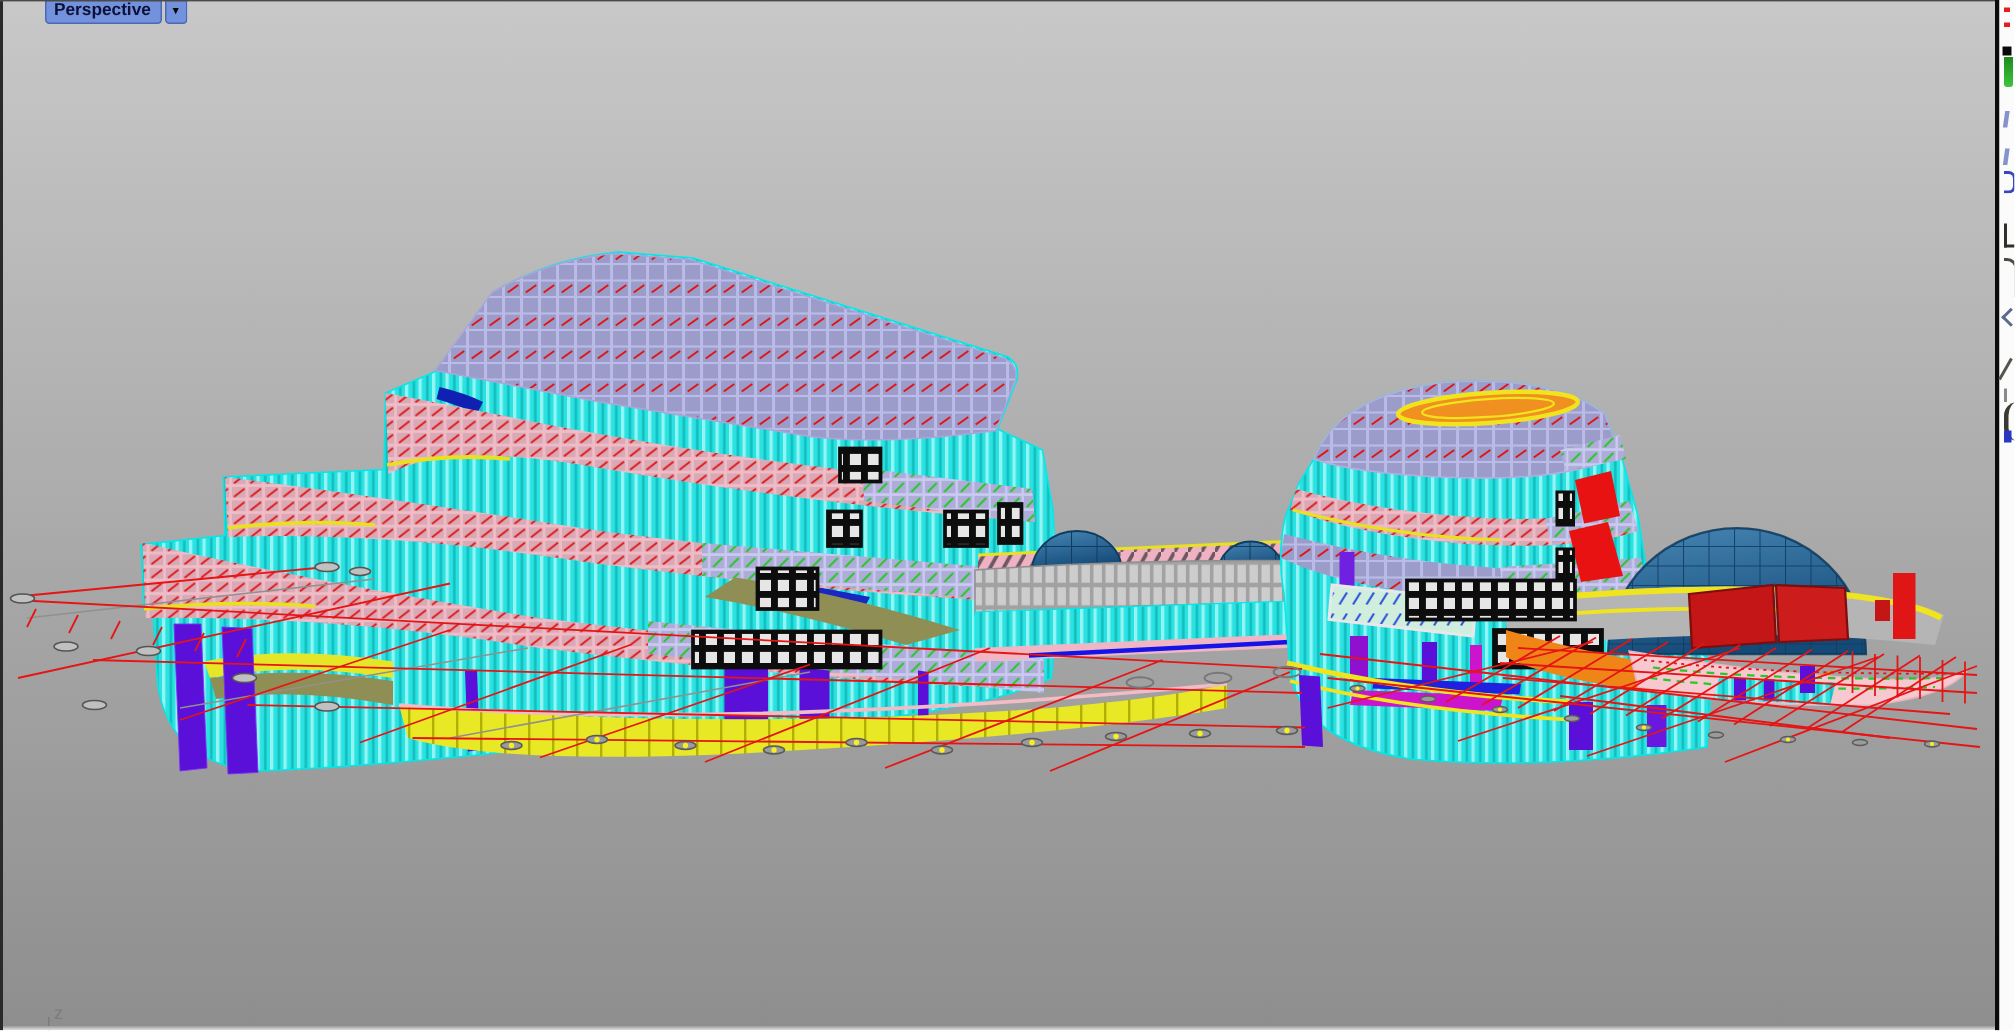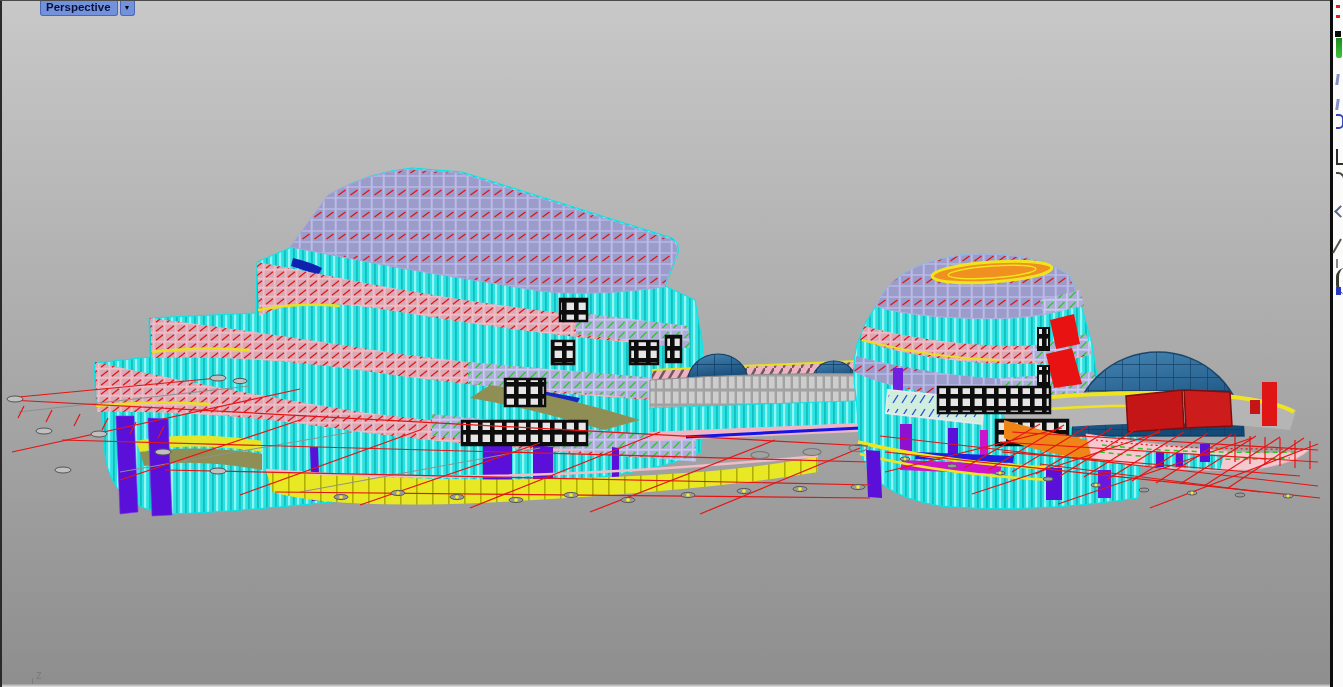--- a/index.html
+++ b/index.html
@@ -1,19 +1,19 @@
 <!DOCTYPE html>
 <html><head>
 <meta charset="utf-8">
 <style>
   html,body{margin:0;padding:0;background:#ffffff;font-family:"Liberation Sans",sans-serif;}
   #root{position:relative;width:1343px;height:687px;overflow:hidden;background:#ffffff;}
   #scene{position:absolute;left:0;top:0;}
   
-  .vp-label{position:absolute;left:16px;top:0;height:16px;display:flex;align-items:flex-end;z-index:6;padding-left:24px;}
+  .vp-label{position:absolute;left:6px;top:0;height:16px;display:flex;align-items:flex-end;z-index:6;padding-left:24px;}
   .vp-text{background:#7292dd;color:#0d1038;font-weight:bold;font-size:11.5px;line-height:15px;height:15px;
            padding:0 6px 0 5px;border:1px solid #4c68b4;border-top:none;border-radius:0 0 3px 3px;}
   .vp-dd{background:#7292dd;border:1px solid #4c68b4;border-top:none;border-radius:0 0 3px 3px;width:13px;height:15px;
          margin-left:2px;display:flex;align-items:center;justify-content:center;color:#05050a;font-size:7px;cursor:pointer;}
   
   .axis-z{position:absolute;left:36px;top:668px;color:#7c7c7c;font-size:12px;z-index:5;}
   .axis-z::before{content:"";position:absolute;left:-4px;top:10px;width:1px;height:9px;background:#7c7c7c;}
   
   .border-left{position:absolute;left:0;top:0;width:2px;height:687px;background:#2a2a2a;z-index:7;}
   .border-top{position:absolute;left:0;top:0;width:1331px;height:1px;background:#4a4a4a;z-index:7;}

